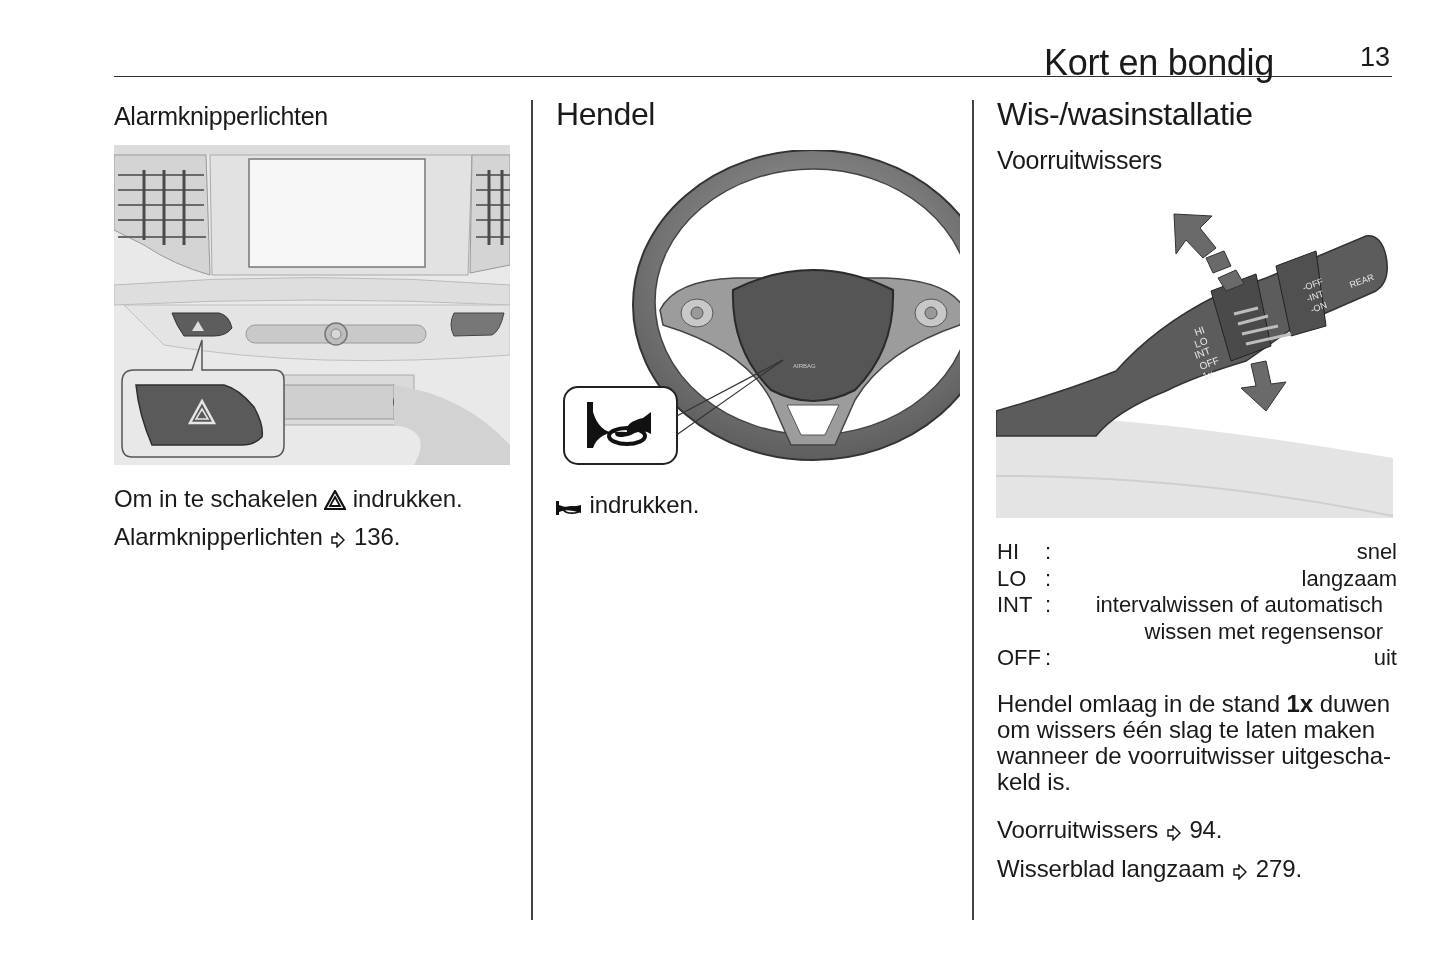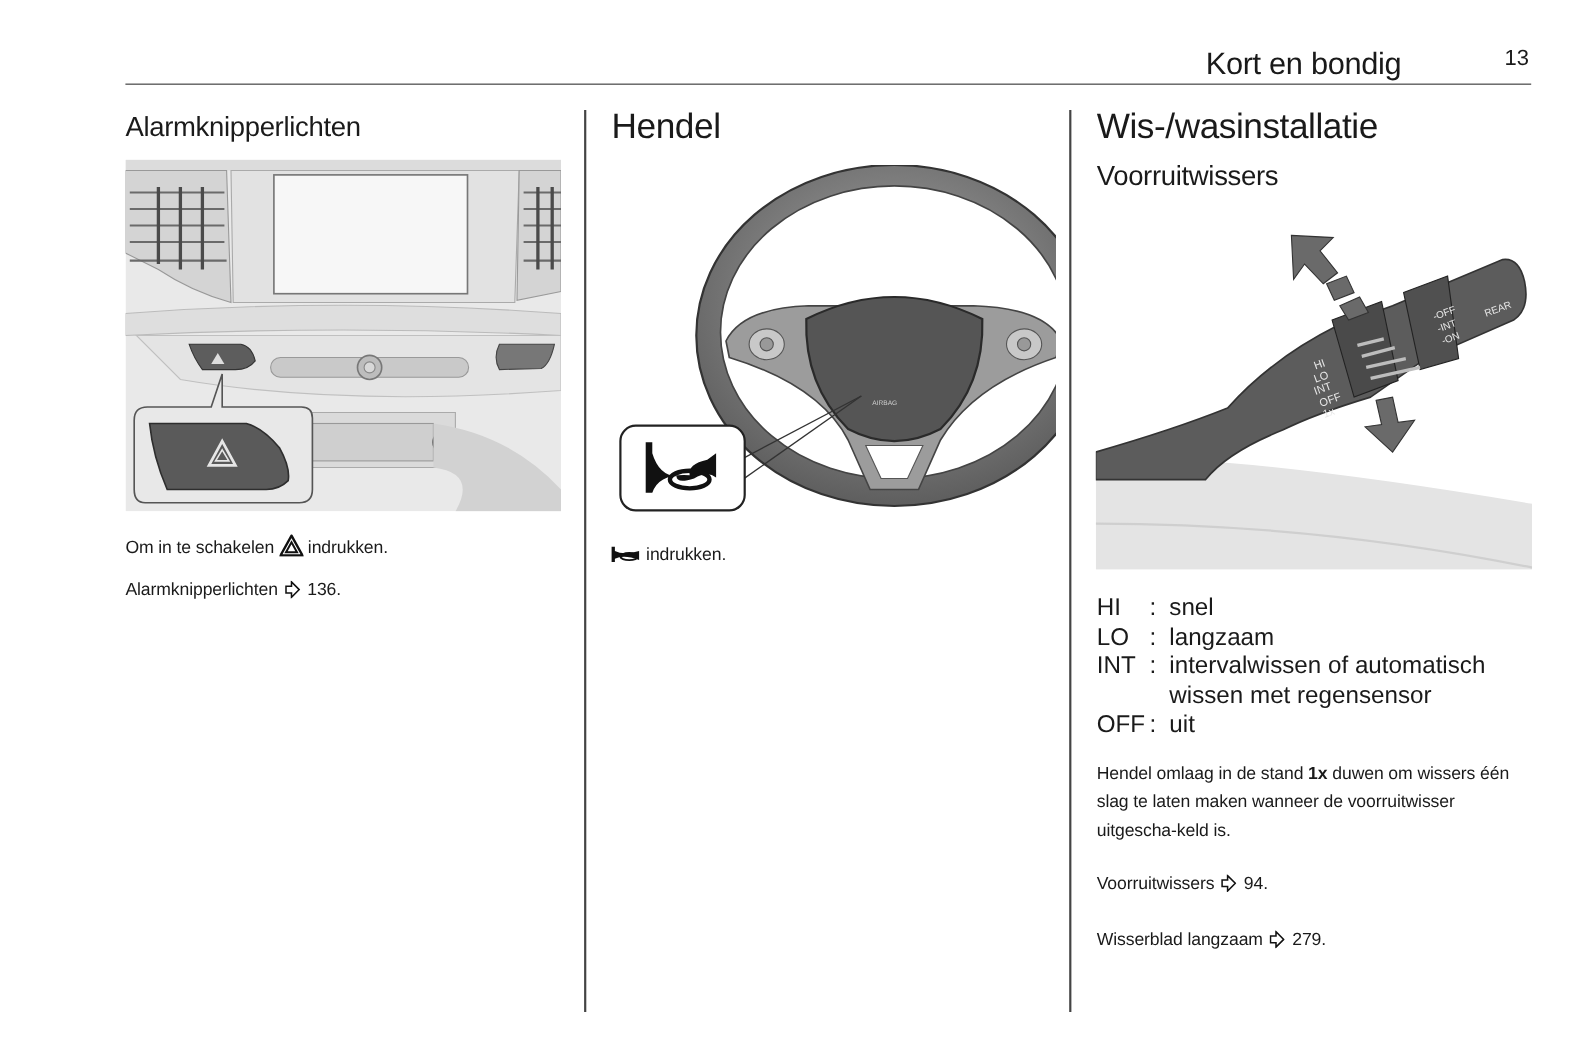--- a/index.html
+++ b/index.html
@@ -1,36 +1,36 @@
 <!DOCTYPE html>
 <html><head>
 <meta charset="utf-8">
 <style>
   html, body { margin: 0; padding: 0; background: #ffffff; }
   body { width: 1445px; height: 966px; position: relative; overflow: hidden;
          font-family: "Liberation Sans", "DejaVu Sans", sans-serif; color: #1a1a1a; }
   .header { position: absolute; left: 114px; top: 40px; width: 1278px; height: 36px;
             border-bottom: 1.5px solid #333; }
-  .header .chapter { position: absolute; right: 118px; top: 2px; font-size: 28px; letter-spacing: -0.3px; }
-  .header .pageno { position: absolute; right: 2px; top: 2px; font-size: 20px; }
+  .header .chapter { position: absolute; right: 118px; top: 2px; font-size: 36px; letter-spacing: -0.3px; }
+  .header .pageno { position: absolute; right: 2px; top: 2px; font-size: 27px; }
   .vdiv { position: absolute; top: 100px; width: 2px; height: 820px; background: #444; }
   .col { position: absolute; top: 96px; }
   .col1 { left: 114px; width: 396px; }
   .col2 { left: 556px; width: 396px; }
   .col3 { left: 997px; width: 396px; }
   h2.sub { margin: 0; font-size: 25px; font-weight: normal; letter-spacing: -0.3px; }
   h1.sec { margin: 0; font-size: 32px; font-weight: normal; letter-spacing: -0.4px; }
   .fig { position: absolute; overflow: hidden; }
-  p.body { margin: 0; font-size: 16px; line-height: 26px; letter-spacing: -0.1px; }
+  p.body { margin: 0; font-size: 24px; line-height: 26px; letter-spacing: -0.1px; }
   .xref { display: inline-block; width: 18px; text-align: center; }
   .deflist { font-size: 22px; line-height: 26.5px; }
   .defrow { display: flex; }
   .defrow .term { width: 48px; }
   .defrow .colon { width: 18px; }
-  .defrow .desc { flex: 1; }
+  .defrow .desc { flex: 1; text-align: right; }
   .bold { font-weight: bold; }
   .inline-icon { display: inline-block; vertical-align: -3px; }
 </style>
 </head>
 <body>
 
 <div class="header">
   <span class="chapter">Kort en bondig</span>
   <span class="pageno">13</span>
 </div>
@@ -245,21 +245,21 @@
     <span class="term">OFF</span>
     <span class="colon">:</span>
     <span class="desc">uit</span>
   </div>
 </div>
 
 <div style="position:absolute; left:997px; top:691px; width:400px;">
   <p class="body" style="margin-bottom:22px;">
     <span>Hendel omlaag in de stand </span><span class="bold">1x</span><span> duwen om wissers één slag te laten maken wanneer de voorruitwisser uitgescha-keld is.</span>
   </p>
-  <p class="body" style="margin-bottom:22px;">
+  <p class="body" style="margin-bottom:10px;">
     <span>Voorruitwissers</span>
     <span class="inline-icon xref">
       <svg width="14" height="16" viewBox="0 0 14 16">
           <path d="M1 5 L6 5 L6 1 L13 8 L6 15 L6 11 L1 11 Z" fill="none" stroke="#111" stroke-width="1.4"></path>
         </svg>
     </span>
     <span>94.</span>
   </p>
   <p class="body">
     <span>Wisserblad langzaam</span>

